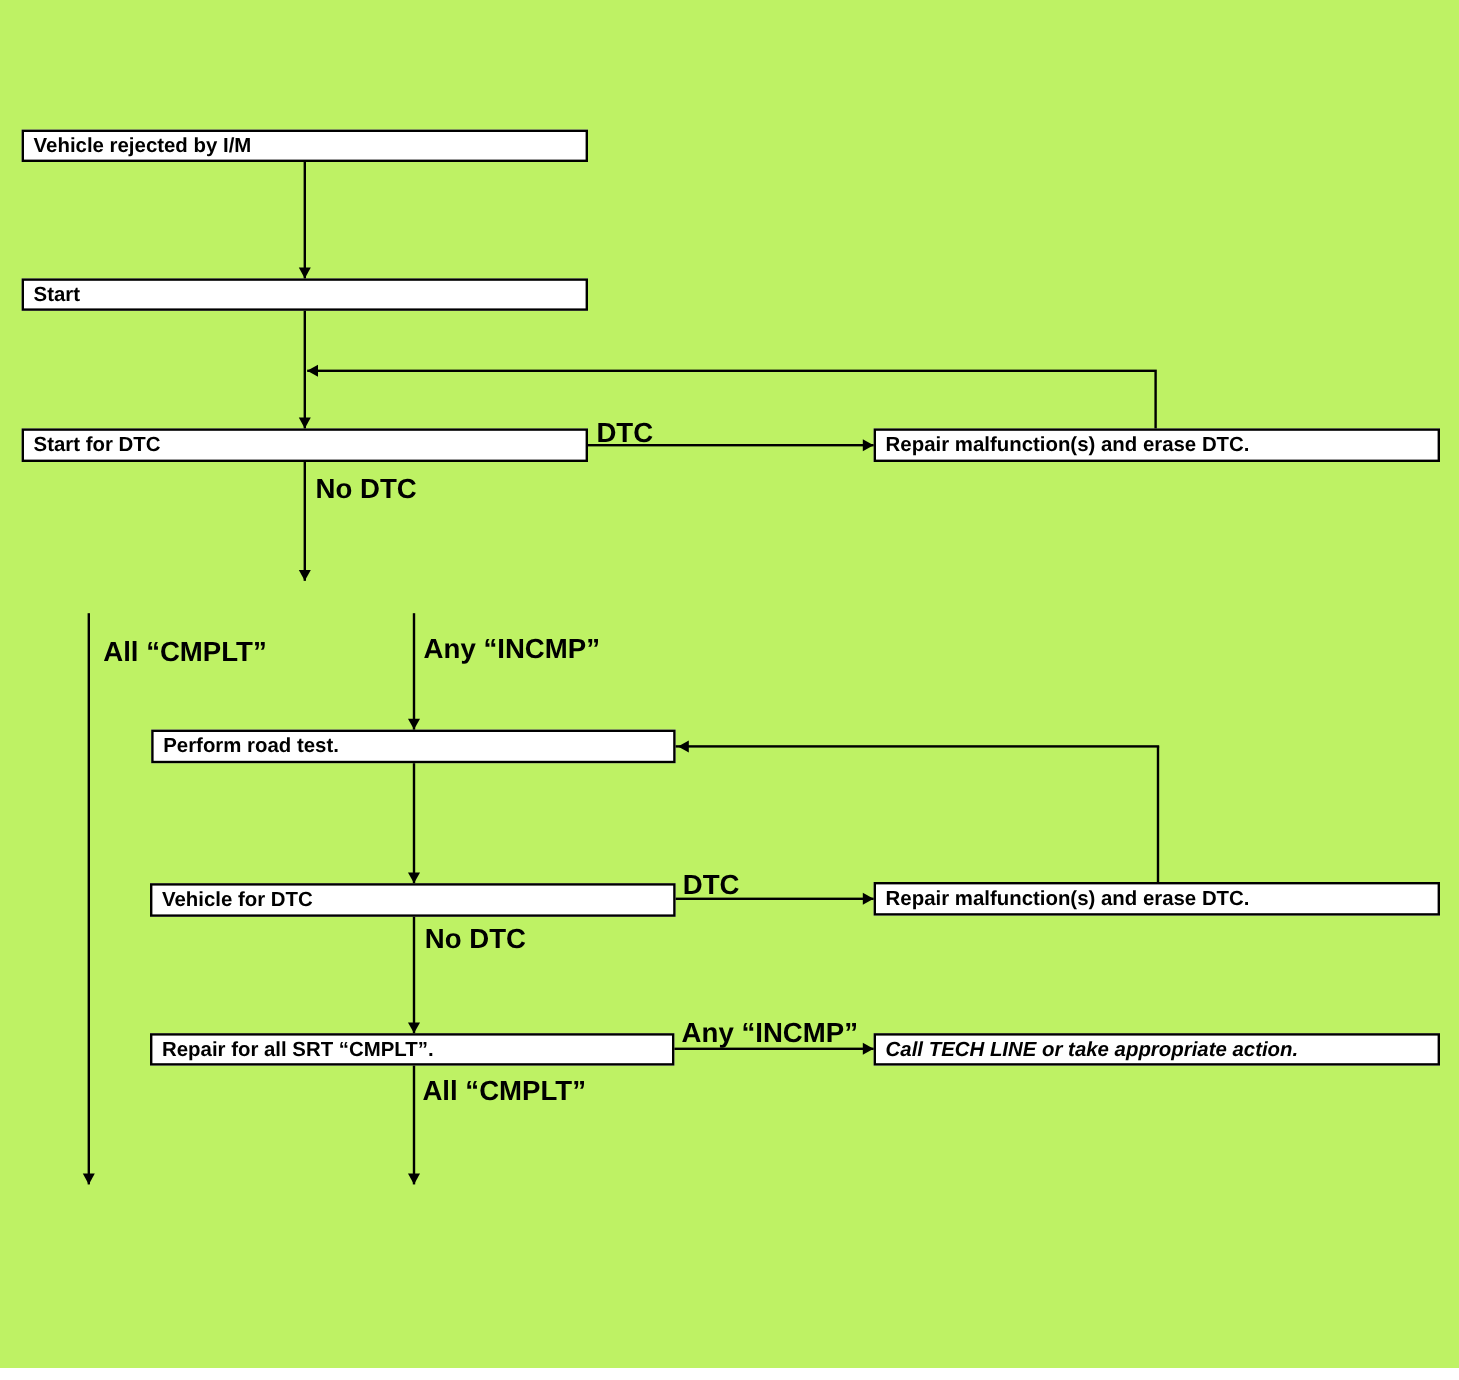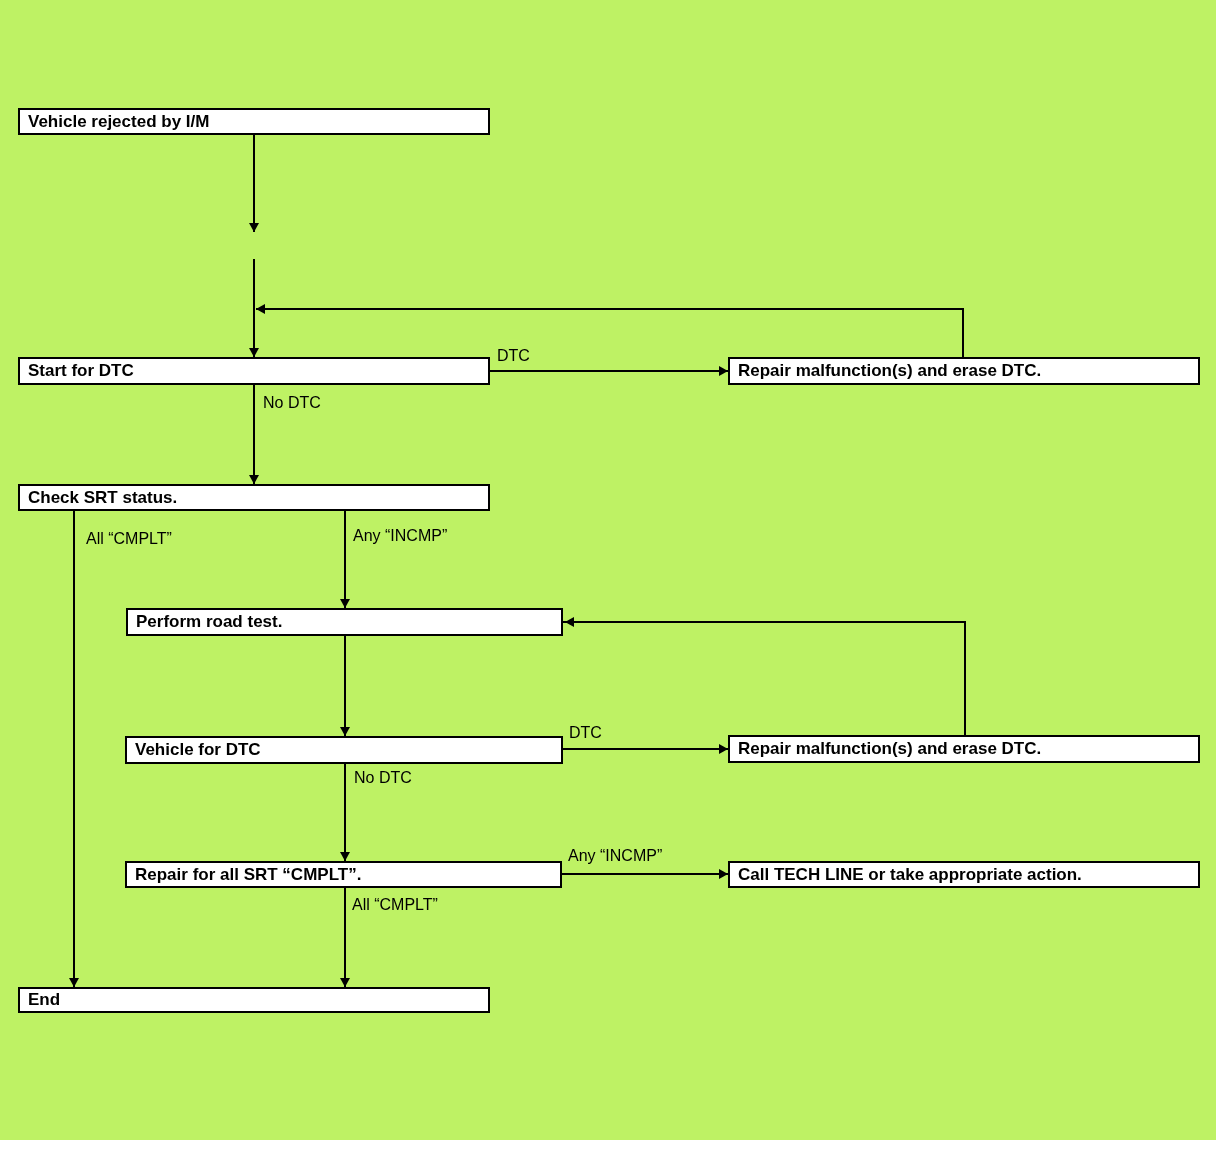--- a/index.html
+++ b/index.html
@@ -23,22 +23,22 @@
     font-size: 17px;
     font-weight: bold;
     color: #000000;
     padding-left: 8px;
     display: flex;
     align-items: center;
     white-space: nowrap;
   }
   .elabel {
     position: absolute;
-    font-size: 16px;
-    font-weight: normal;
+    font-size: 23px;
+    font-weight: bold;
     color: #000000;
     white-space: nowrap;
   }
   .vline, .hline {
     position: absolute;
     background: #000000;
   }
   .vline { width: 2px; }
   .hline { height: 2px; }
   .arr {
@@ -65,21 +65,21 @@
   
   #n-vehicle   { left: 18px;  top: 108px; width: 472px; height: 27px; }
   #n-start     { left: 18px;  top: 232px; width: 472px; height: 27px; }
   #n-checkdtc  { left: 18px;  top: 357px; width: 472px; height: 28px; }
   #n-repair1   { left: 728px; top: 357px; width: 472px; height: 28px; }
   #n-checksrt  { left: 18px;  top: 484px; width: 472px; height: 27px; }
   #n-roadtest  { left: 126px; top: 608px; width: 437px; height: 28px; }
   #n-recheck   { left: 125px; top: 736px; width: 438px; height: 28px; }
   #n-repair2   { left: 728px; top: 735px; width: 472px; height: 28px; }
   #n-checkall  { left: 125px; top: 861px; width: 437px; height: 27px; }
-  #n-calltech  { left: 728px; top: 861px; width: 472px; height: 27px; }
+  #n-calltech  { left: 728px; top: 861px; width: 472px; height: 27px; font-style: italic; }
   #n-end       { left: 18px;  top: 987px; width: 472px; height: 26px; }
 
   
   #v-veh-start    { left: 253px; top: 135px; height: 97px; }
   #v-start-check  { left: 253px; top: 259px; height: 98px; }
   #v-check-srt    { left: 253px; top: 385px; height: 99px; }
   #v-srt-end      { left: 73px;  top: 511px; height: 476px; }
   #v-srt-road     { left: 344px; top: 511px; height: 97px; }
   #v-road-recheck { left: 344px; top: 636px; height: 100px; }
   #v-recheck-all  { left: 344px; top: 764px; height: 97px; }
@@ -117,29 +117,28 @@
   #el-nodtc2  { left: 354px; top: 769px; }
   #el-incmp2  { left: 568px; top: 847px; }
   #el-cmplt2  { left: 352px; top: 896px; }
 </style>
 </head>
 <body>
 
 <div id="canvas">
 
   <div class="node" id="n-vehicle">Vehicle rejected by I/M</div>
+  <div class="node" id="n-start">Start</div>
   <div class="node" id="n-checkdtc">Start for DTC</div>
   <div class="node" id="n-repair1">Repair malfunction(s) and erase DTC.</div>
-  <div class="node" id="n-checksrt">Check SRT status.</div>
   <div class="node" id="n-roadtest">Perform road test.</div>
   <div class="node" id="n-recheck">Vehicle for DTC</div>
   <div class="node" id="n-repair2">Repair malfunction(s) and erase DTC.</div>
   <div class="node" id="n-checkall">Repair for all SRT “CMPLT”.</div>
   <div class="node" id="n-calltech">Call TECH LINE or take appropriate action.</div>
-  <div class="node" id="n-end">End</div>
 
   <div class="vline" id="v-veh-start"></div>
   <div class="vline" id="v-start-check"></div>
   <div class="vline" id="v-check-srt"></div>
   <div class="vline" id="v-srt-end"></div>
   <div class="vline" id="v-srt-road"></div>
   <div class="vline" id="v-road-recheck"></div>
   <div class="vline" id="v-recheck-all"></div>
   <div class="vline" id="v-all-end"></div>
   <div class="vline" id="v-fb1"></div>

